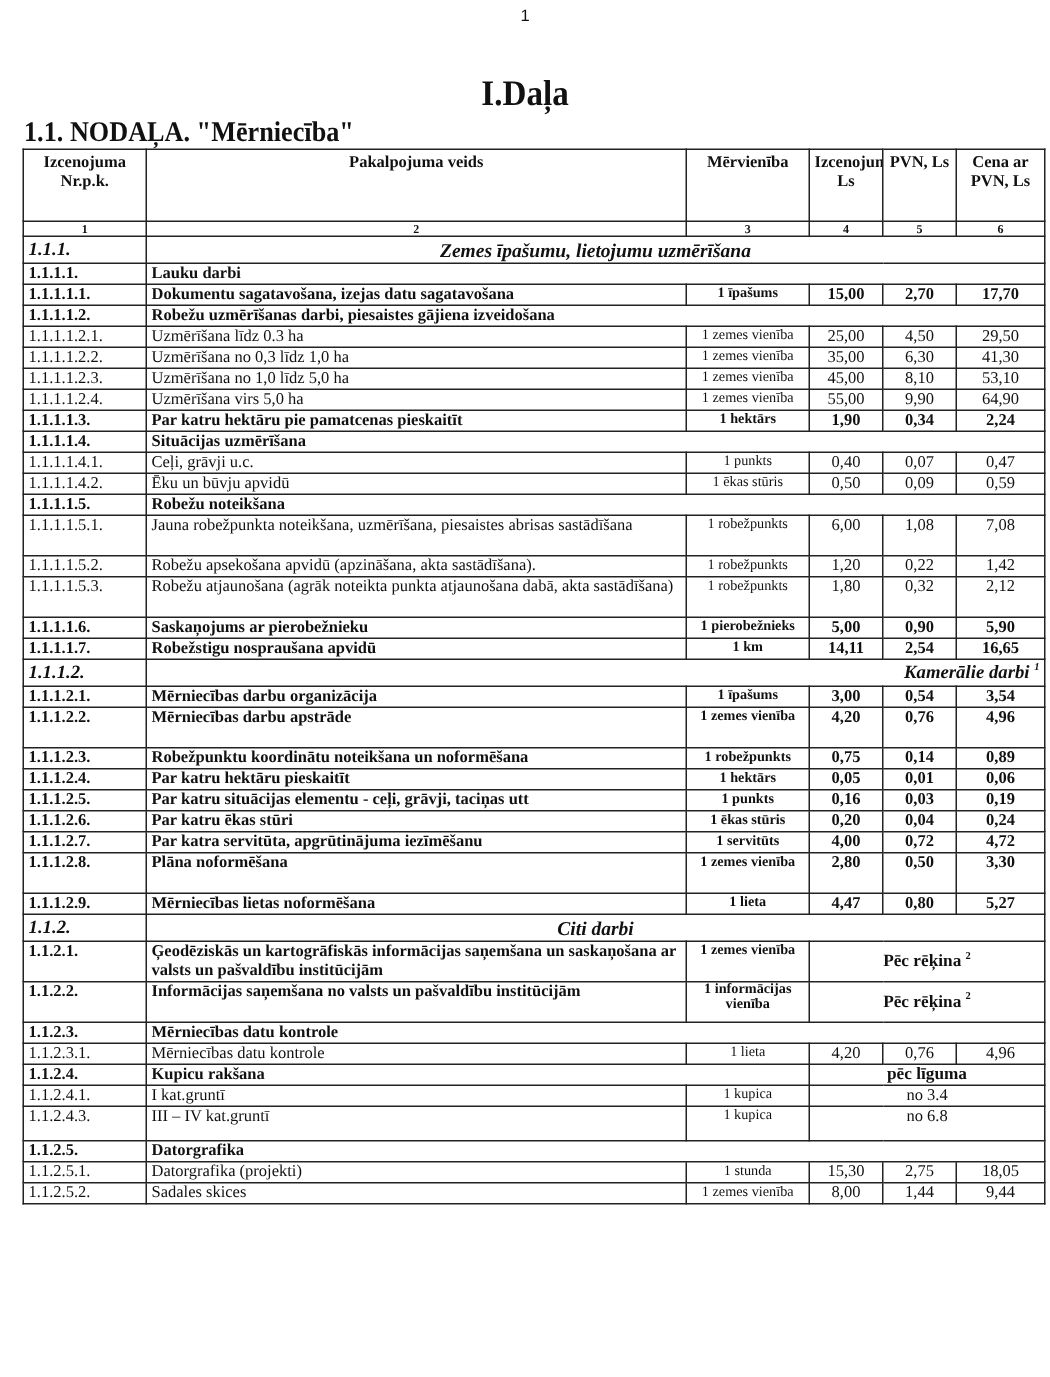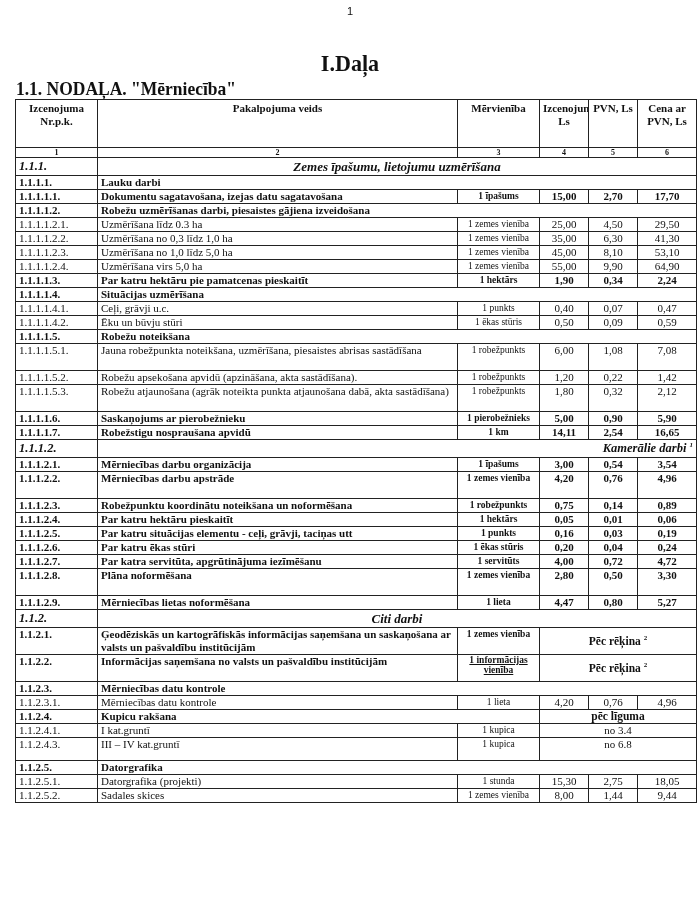--- a/index.html
+++ b/index.html
@@ -21,21 +21,21 @@
   tr.bold td { font-weight:bold; }
   tr.sec td { font-weight:bold; font-size:12.5px; height:17px; line-height:17px;font-style:italic; }
   tr.sec td.title { text-align:center; font-size:13px; }
   tr.sub td { font-weight:bold; }
   td.span-note { text-align:center; font-weight:bold; font-size:11.5px; vertical-align:middle; }
   td.span-plain { text-align:center; }
   sup { font-size:7px; line-height:0; }
   .r1 td { height:13px; }
   .r2 td { height:26px; }
   .r2s td { height:22px; }
-  .t-unit-small { font-size:8.5px; line-height:10px;text-decoration:underline; }
+  .t-unit-small { font-size:8.5px; line-height:10px; }
 </style>
 </head>
 <body>
 
 <div class="page-num">1</div>
 <div class="part-title">I.Daļa</div>
 <div class="chapter-title">1.1. NODAĻA. "Mērniecība"</div>
 
 <table>
   <colgroup>
@@ -132,21 +132,21 @@
       <tr class="r1">
         <td>1.1.1.1.4.1.</td>
         <td>Ceļi, grāvji u.c.</td>
         <td class="unit">1 punkts</td>
         <td class="num">0,40</td>
         <td class="num">0,07</td>
         <td class="num">0,47</td>
       </tr>
       <tr class="r1">
         <td>1.1.1.1.4.2.</td>
-        <td>Ēku un būvju stūri</td>
+        <td>Ēku un būvju apvidū</td>
         <td class="unit">1 ēkas stūris</td>
         <td class="num">0,50</td>
         <td class="num">0,09</td>
         <td class="num">0,59</td>
       </tr>
       <tr class="sub r1">
         <td>1.1.1.1.5.</td>
         <td colspan="5"><span>Robežu noteikšana</span></td>
       </tr>
       <tr class="r2">

